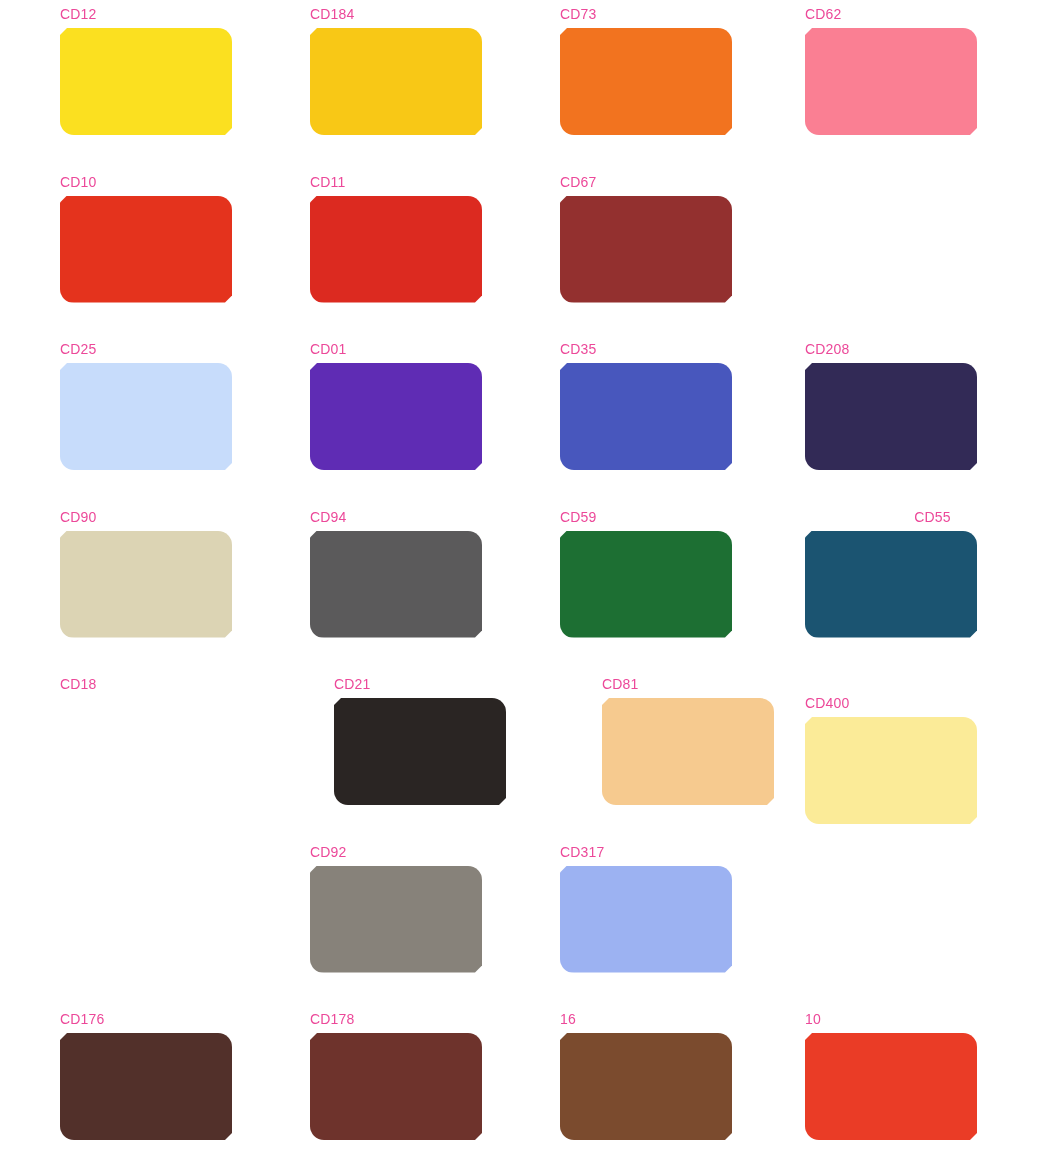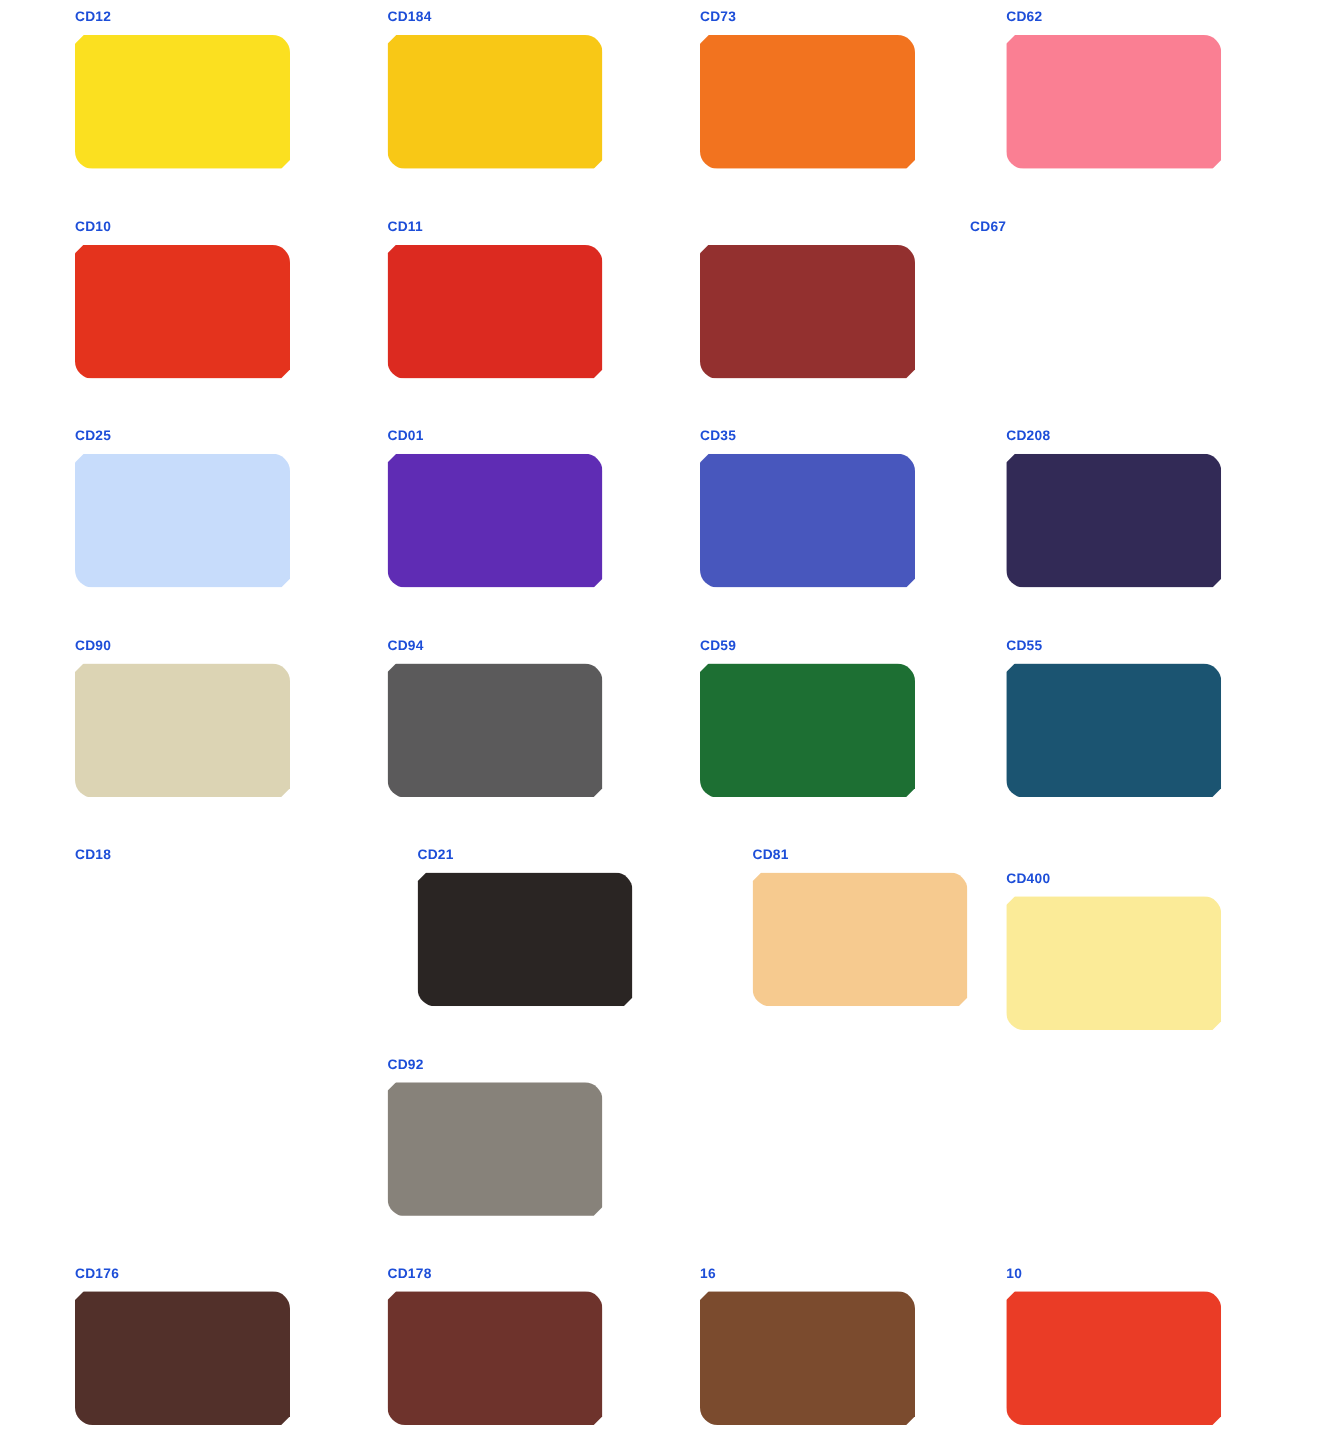--- a/index.html
+++ b/index.html
@@ -30,27 +30,26 @@
 
   .grid-gutter { grid-column: 1; }
 
   .swatch-cell {
     position: relative;
     padding-top: 6px;
   }
 
   .swatch-label {
     display: block;
-    font-size: 11px;
+    font-size: 14px;
     line-height: 17px;
-    color: #1d4ed8;
+    color: #ec4899;
     letter-spacing: 0.2px;
     white-space: nowrap;
     font-family: "Liberation Sans", "DejaVu Sans", sans-serif;
-    font-weight: bold;
   }
 
   .swatch-chip-wrap {
     margin-top: 5px;
     width: 172px;
     height: 107px;
     position: relative;
   }
 
   .swatch-chip {
@@ -116,21 +115,21 @@
       <div class="swatch-chip-wrap">
         <div class="swatch-chip" style="background: rgb(228, 51, 29);"></div>
       </div>
     </div>
     <div class="swatch-cell" style="grid-area: 2 / 3;">
       <span class="swatch-label">CD11</span>
       <div class="swatch-chip-wrap">
         <div class="swatch-chip" style="background: rgb(220, 42, 32);"></div>
       </div>
     </div>
-    <div class="swatch-cell" style="grid-area: 2 / 4; text-align: right;">
+    <div class="swatch-cell" style="grid-area: 2 / 4;">
       <span class="swatch-label">CD67</span>
       <div class="swatch-chip-wrap">
         <div class="swatch-chip" style="background: rgb(147, 48, 47);"></div>
       </div>
     </div>
     <div class="grid-gutter" style="grid-area: 3 / 1;"></div>
     <div class="swatch-cell" style="grid-area: 3 / 2;">
       <span class="swatch-label">CD25</span>
       <div class="swatch-chip-wrap">
         <div class="swatch-chip" style="background: rgb(199, 220, 251);"></div>
@@ -166,21 +165,21 @@
       <div class="swatch-chip-wrap">
         <div class="swatch-chip" style="background: rgb(91, 90, 91);"></div>
       </div>
     </div>
     <div class="swatch-cell" style="grid-area: 4 / 4;">
       <span class="swatch-label">CD59</span>
       <div class="swatch-chip-wrap">
         <div class="swatch-chip" style="background: rgb(29, 111, 51);"></div>
       </div>
     </div>
-    <div class="swatch-cell" style="grid-area: 4 / 5;">
+    <div class="swatch-cell" style="grid-area: 4 / 5; text-align: center;">
       <span class="swatch-label">CD55</span>
       <div class="swatch-chip-wrap">
         <div class="swatch-chip" style="background: rgb(27, 84, 113);"></div>
       </div>
     </div>
     <div class="grid-gutter" style="grid-area: 5 / 1;"></div>
     <div class="swatch-cell" style="grid-area: 5 / 2;">
       <span class="swatch-label">CD18</span>
       <div class="swatch-chip-wrap">
         <div class="swatch-chip is-empty"></div>
@@ -204,20 +203,26 @@
         <div class="swatch-chip" style="background: rgb(251, 235, 152);"></div>
       </div>
     </div>
     <div class="grid-gutter" style="grid-area: 6 / 1;"></div>
     <div class="swatch-cell" style="grid-area: 6 / 3;">
       <span class="swatch-label">CD92</span>
       <div class="swatch-chip-wrap">
         <div class="swatch-chip" style="background: rgb(135, 130, 122);"></div>
       </div>
     </div>
+    <div class="swatch-cell" style="grid-area: 6 / 4;">
+      <span class="swatch-label">CD317</span>
+      <div class="swatch-chip-wrap">
+        <div class="swatch-chip" style="background: rgb(156, 178, 242);"></div>
+      </div>
+    </div>
     <div class="grid-gutter" style="grid-area: 7 / 1;"></div>
     <div class="swatch-cell" style="grid-area: 7 / 2;">
       <span class="swatch-label">CD176</span>
       <div class="swatch-chip-wrap">
         <div class="swatch-chip" style="background: rgb(82, 48, 42);"></div>
       </div>
     </div>
     <div class="swatch-cell" style="grid-area: 7 / 3;">
       <span class="swatch-label">CD178</span>
       <div class="swatch-chip-wrap">

